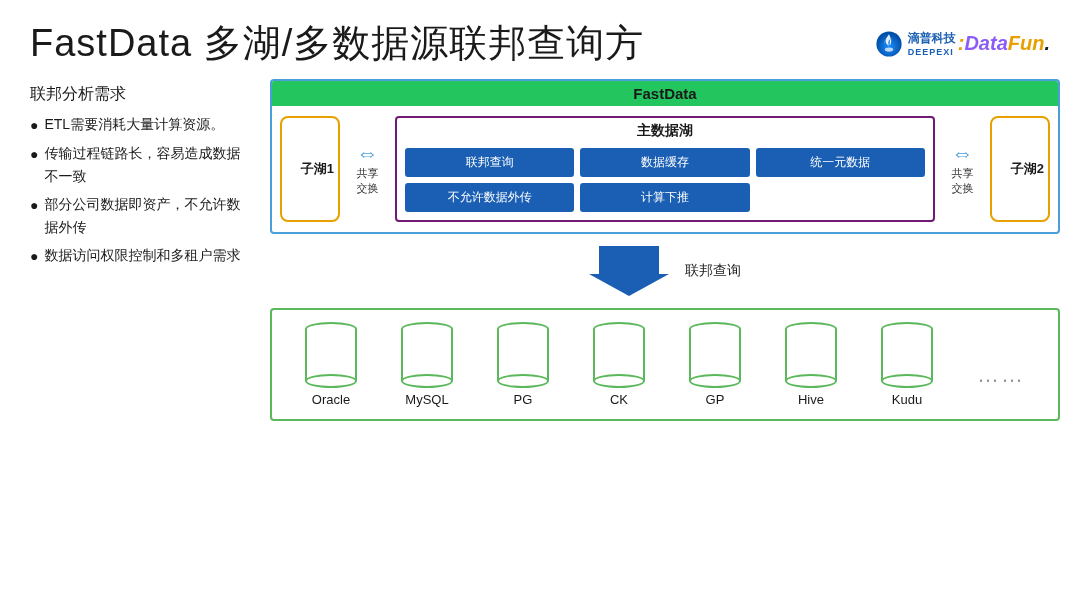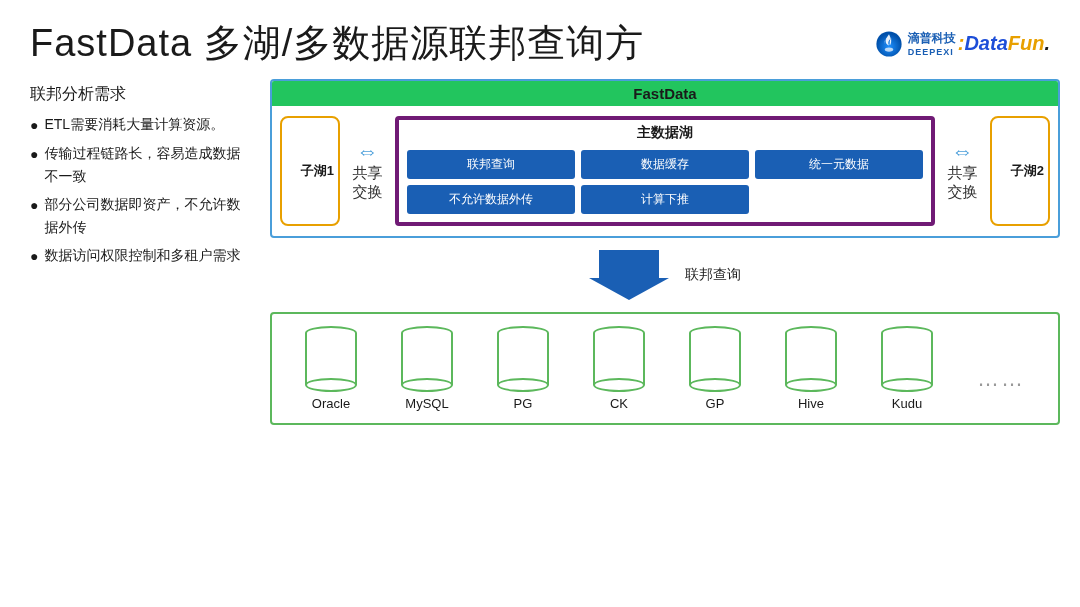--- a/index.html
+++ b/index.html
@@ -151,28 +151,28 @@
       color: #555;
       gap: 2px;
     }
     .exchange-arrow {
       font-size: 22px;
       color: #4a9eda;
       line-height: 1;
     }
     .exchange-label {
       text-align: center;
-      font-size: 15px;
+      font-size: 11px;
       color: #333;
     }
 
     
     .main-lake {
       flex: 1;
-      border: 4px solid #701a75;
+      border: 2px solid #701a75;
       border-radius: 4px;
       display: flex;
       flex-direction: column;
       align-items: center;
     }
     .main-lake-title {
       font-size: 14px;
       font-weight: bold;
       color: #1a1a1a;
       padding: 4px 0;
@@ -302,21 +302,21 @@
         <path d="M20 6 C16 12, 12 16, 15 21 C13 19, 13 15, 16 13 C14 17, 16 21, 20 22 C18 19, 19 15, 22 13 C20 17, 22 22, 20 22 C24 20, 26 15, 22 10 C25 14, 24 19, 22 21 C24 17, 23 12, 20 6Z" fill="white" opacity="0.9"></path>
         <ellipse cx="20" cy="28" rx="6" ry="3" fill="white" opacity="0.7"></ellipse>
       </svg>
       <div>
         <div style="font-size:12px;font-weight:bold;color:#1a5fb4;">滴普科技</div>
         <div style="font-size:9px;color:#1a5fb4;letter-spacing:1px;">DEEPEXI</div>
       </div>
     </div>
 
     <div class="logo-datafun">
-      <span style="color:#e8a000;">:</span><span style="color:#1d4ed8;">Data</span><span style="color:#e8a000;margin-top:16px;">Fun</span><span style="color:#1a1a1a;">.</span>
+      <span style="color:#e8a000;">:</span><span style="color:#8b5cf6;">Data</span><span style="color:#e8a000;margin-top:16px;">Fun</span><span style="color:#1a1a1a;">.</span>
     </div>
   </div>
 </div>
 
 <div class="content">
 
   <div class="left-panel">
     <div class="left-section-title">联邦分析需求</div>
     <ul class="bullet-list">
       <li>

